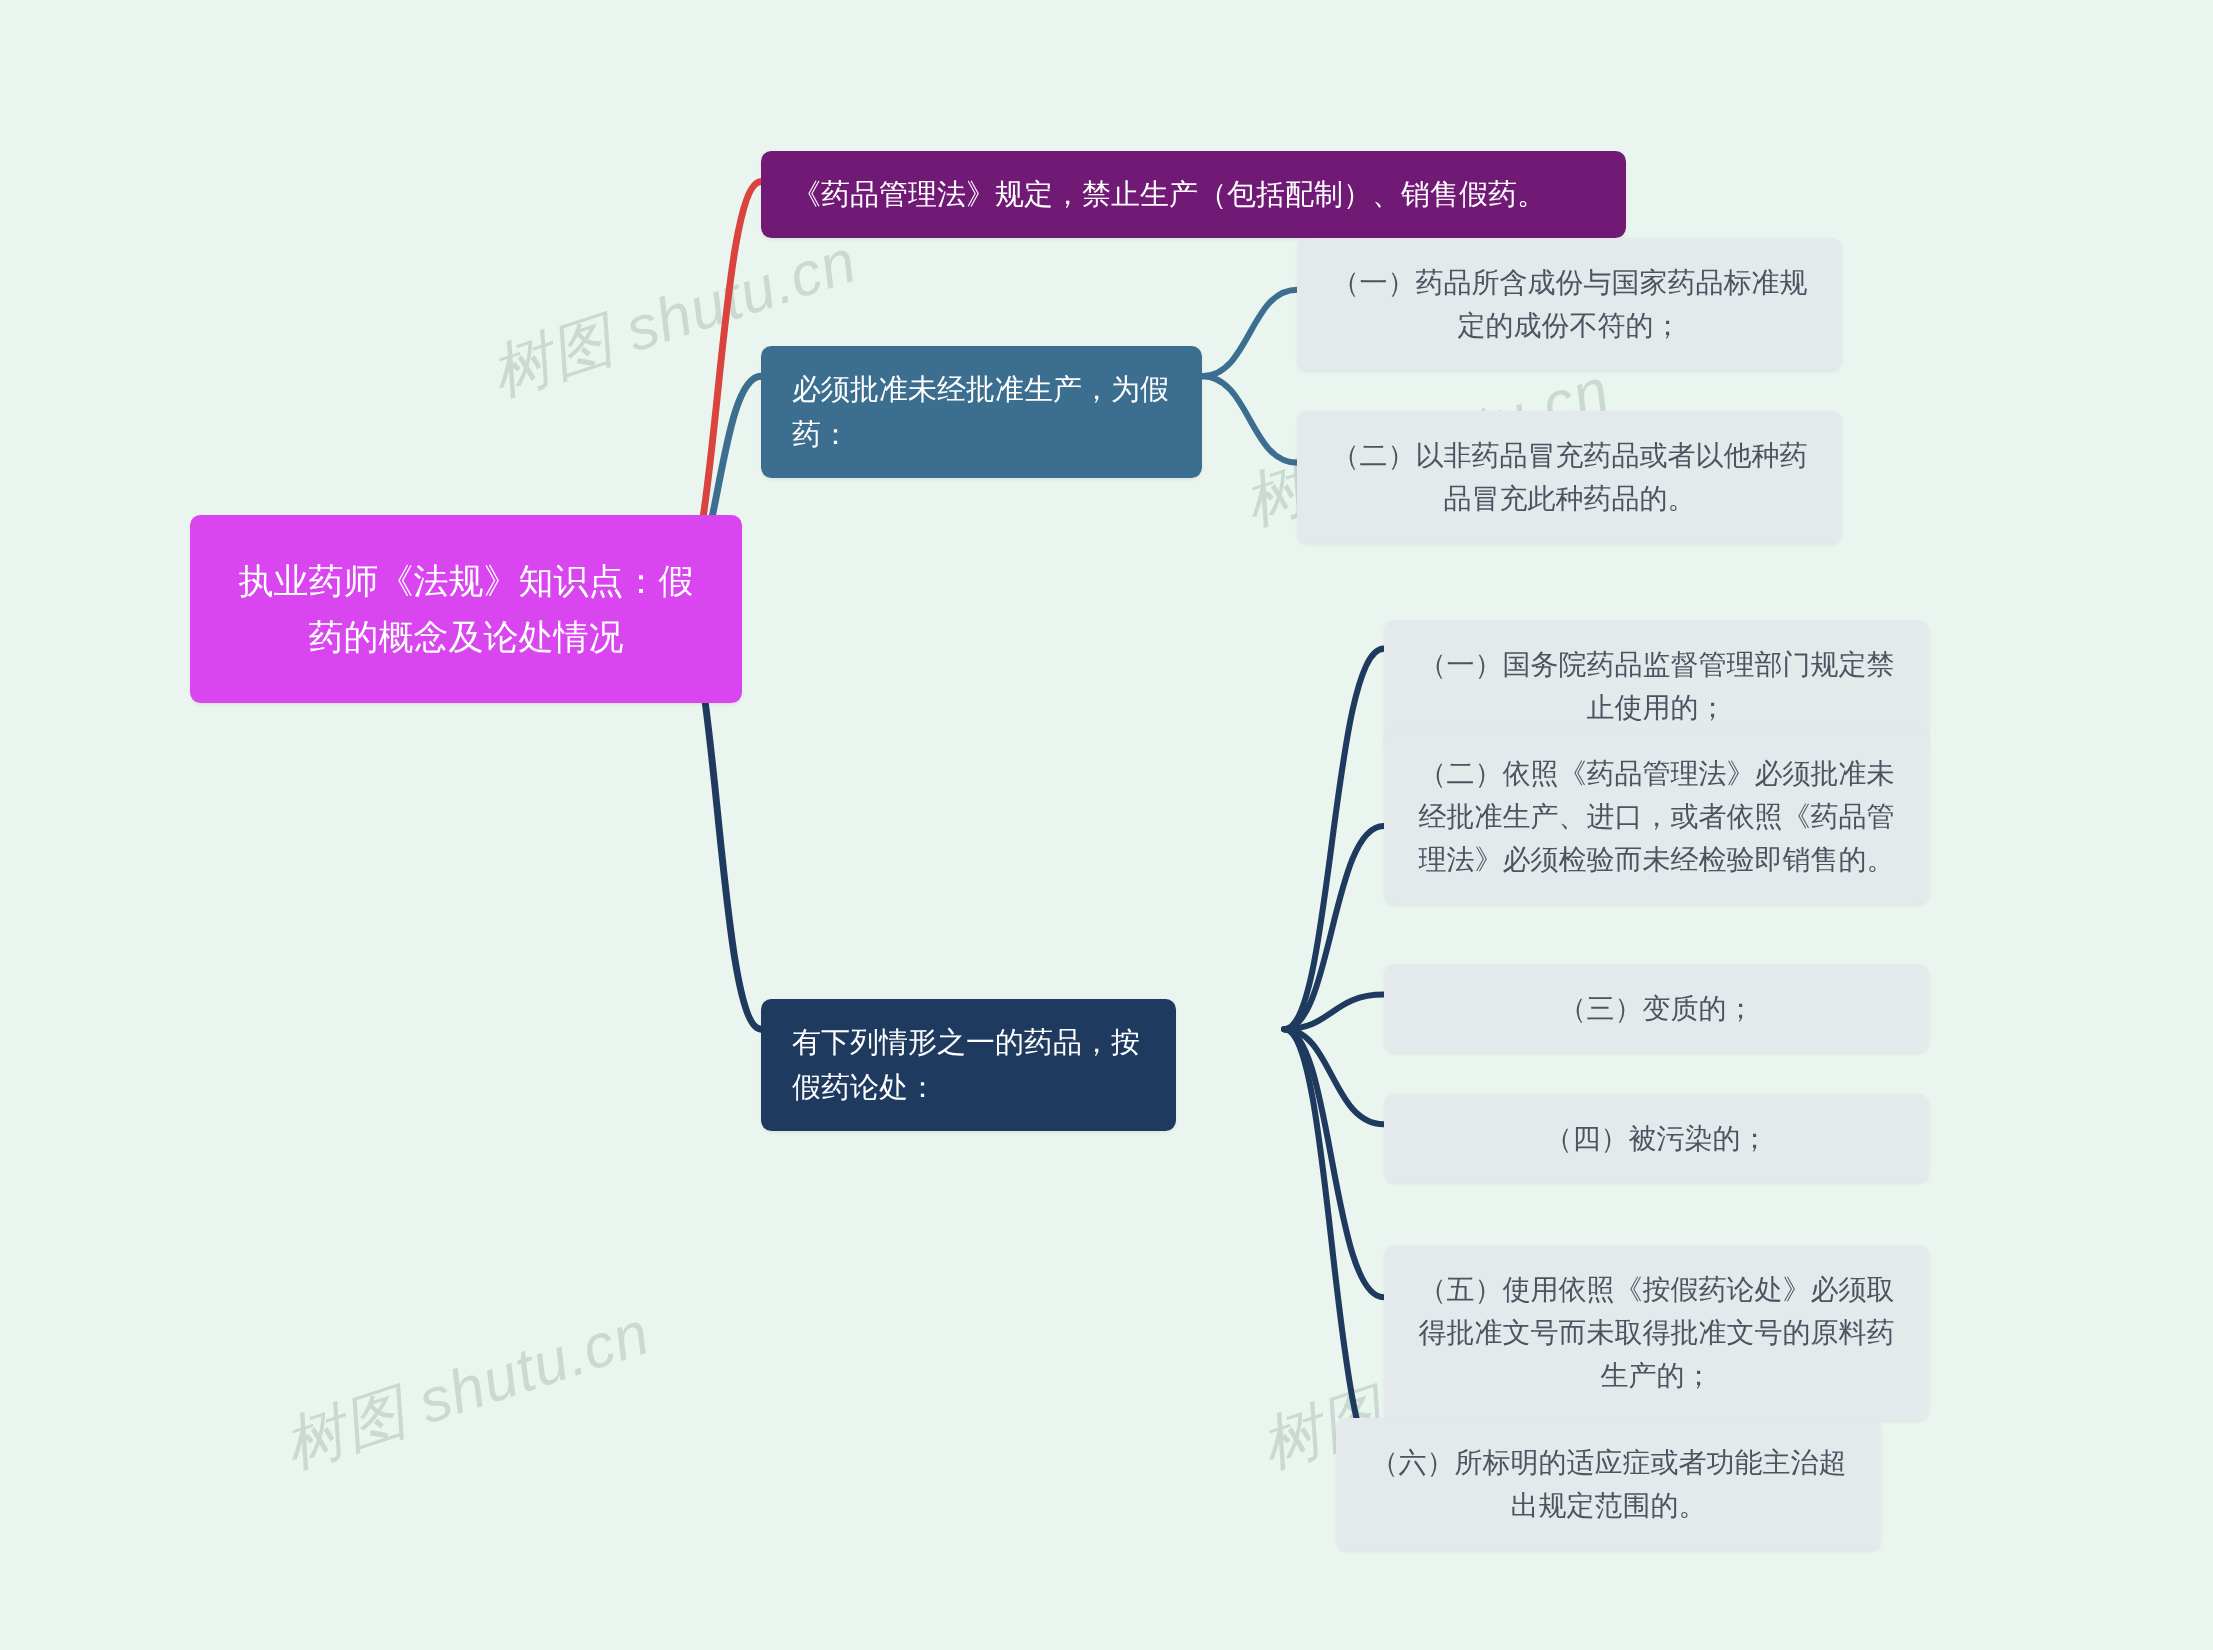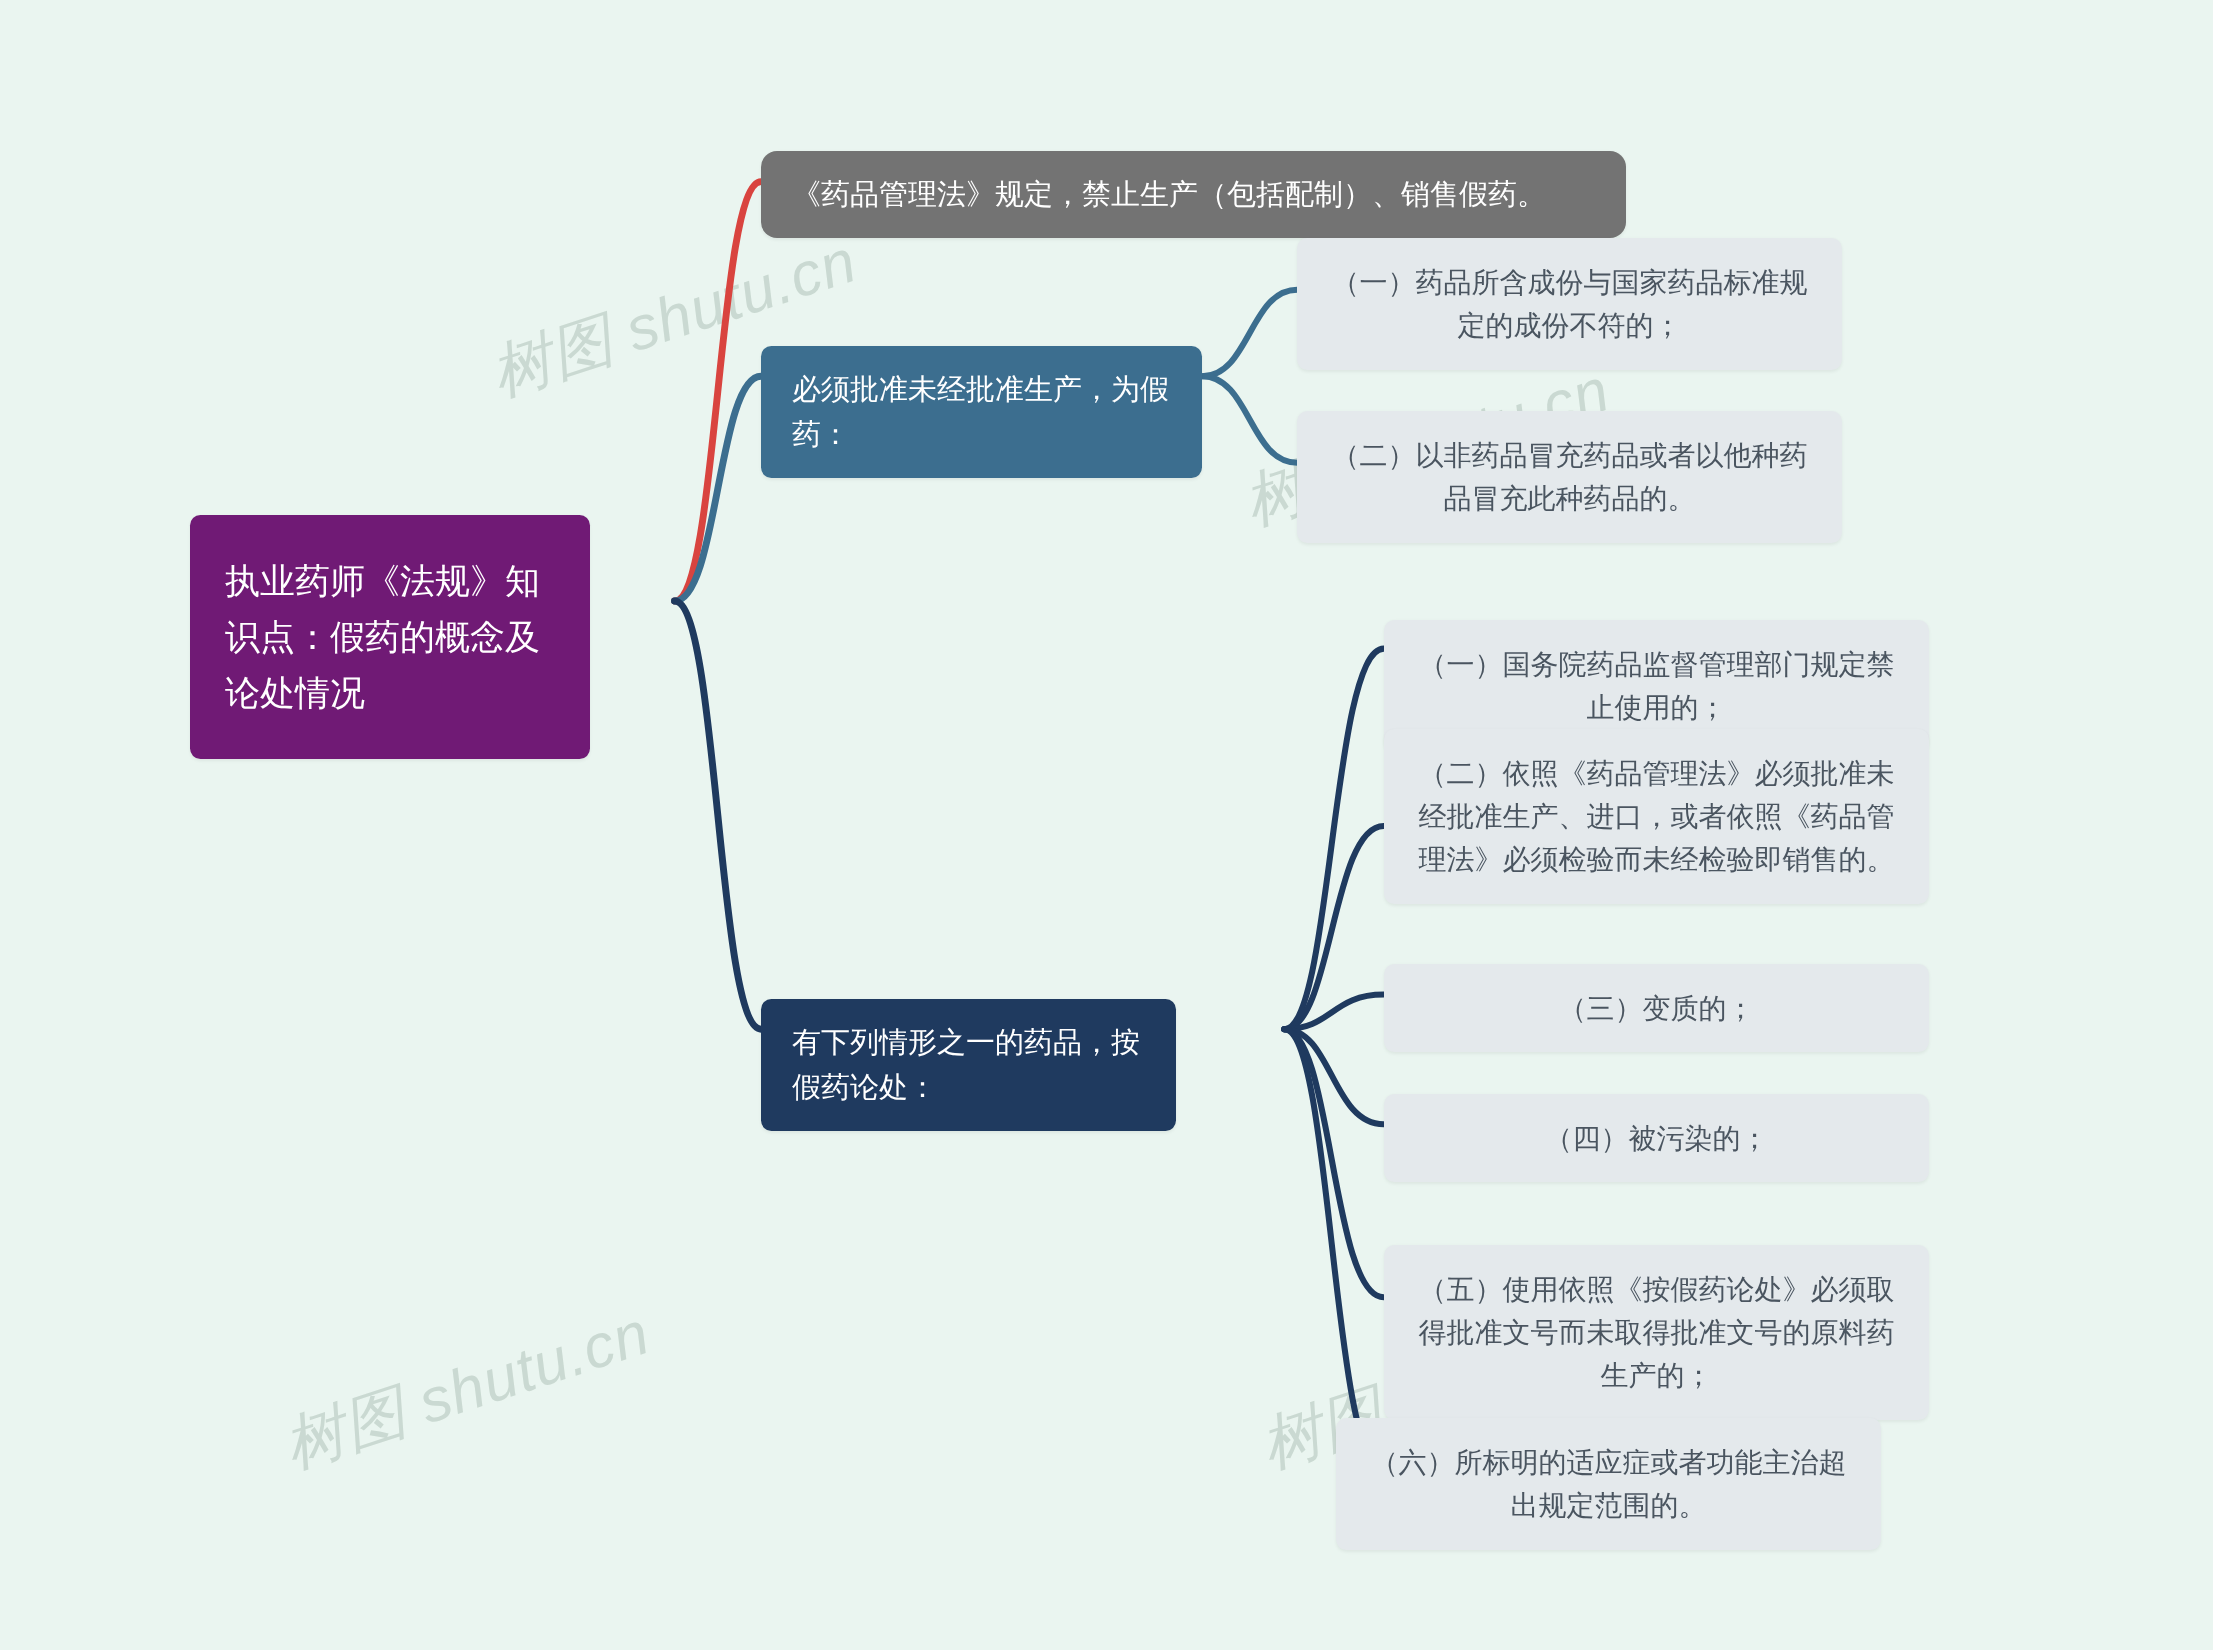--- a/index.html
+++ b/index.html
@@ -19,28 +19,28 @@
   .node {
     position: absolute;
     border-radius: 10.4px;
     padding: 21px 31px;
     font-size: 29px;
     line-height: 1.55;
     color: #fff;
     box-shadow: 0 1.7px 3.5px rgba(0,0,0,0.06);
   }
   .root {
-    background: #701a75;
-    width: 400px;
-    text-align: left;
+    background: #d946ef;
+    width: 552px;
+    text-align: center;
     font-size: 35px;
     line-height: 1.6;
     padding: 38px 35px;
   }
-  .lvl1-red   { background: #737373; border-radius: 16px; }
+  .lvl1-red   { background: #701a75; }
   .lvl1-blue  { background: #3c6e8f; }
   .lvl1-navy  { background: #1f3a5f; }
   .leaf {
     background: #e4e9ec;
     color: #4a5560;
     width: 545px;
     font-size: 28px;
     padding: 22.5px 31px;
     text-align: center;
   }

